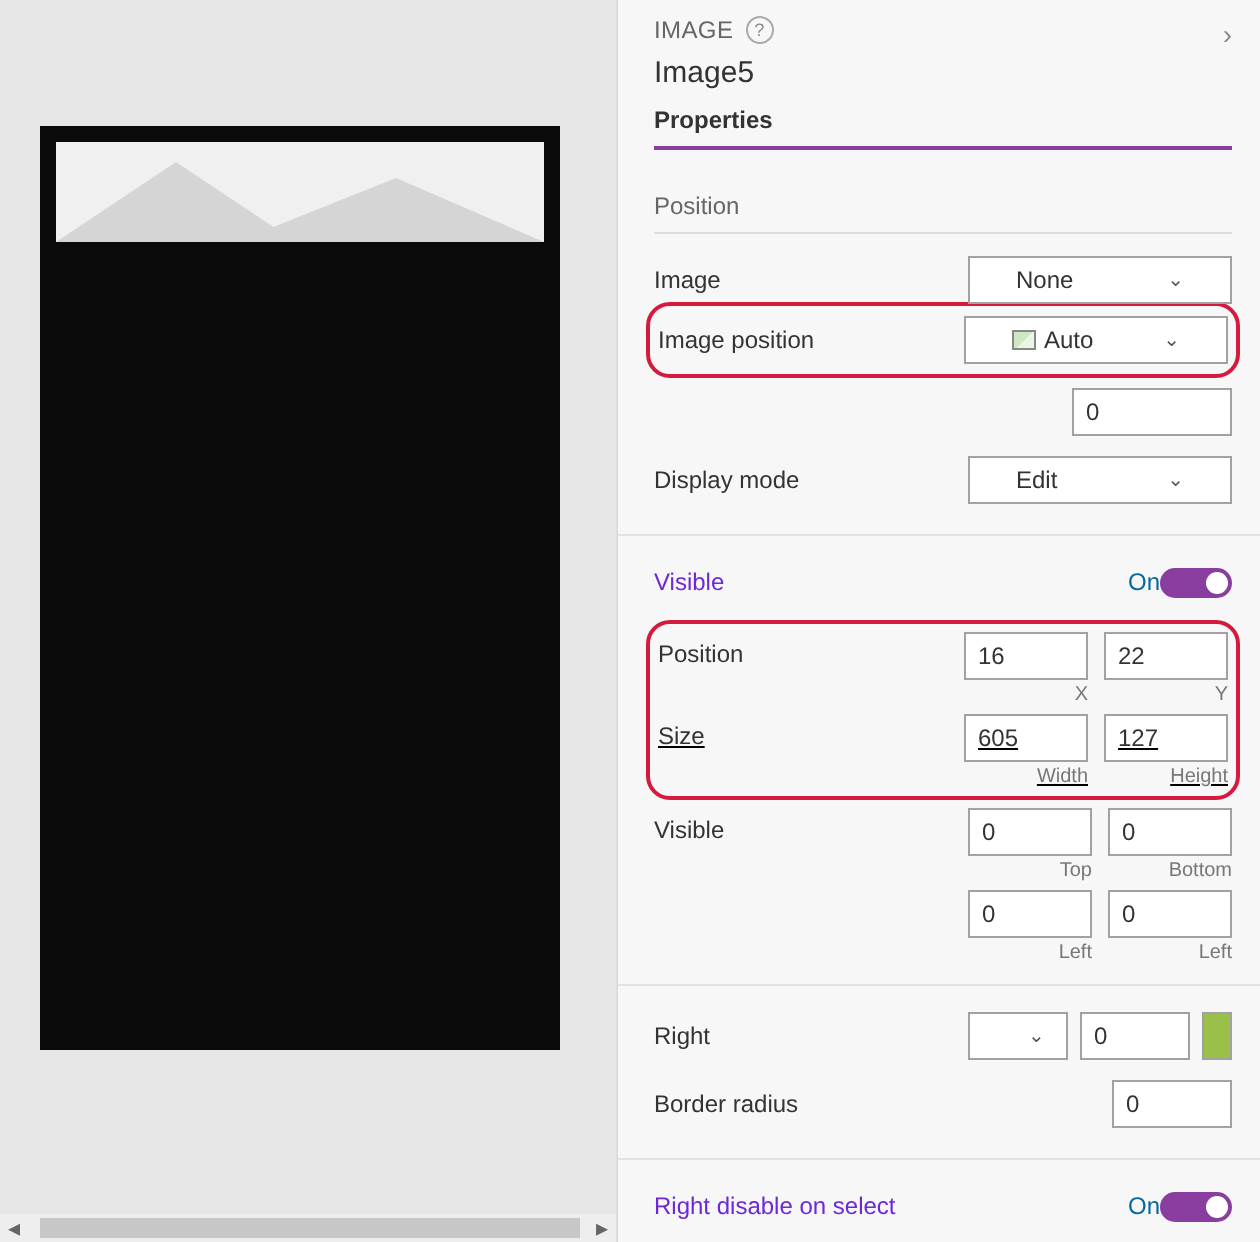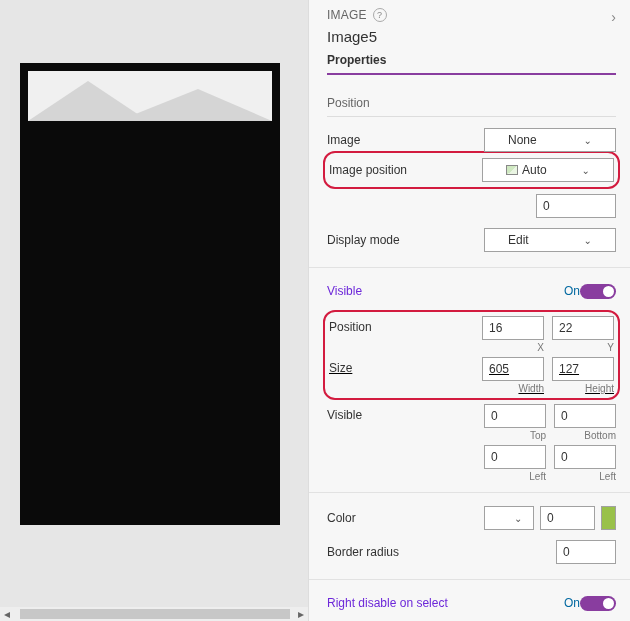--- a/index.html
+++ b/index.html
@@ -195,21 +195,21 @@
             <div class="cap">Left</div>
           </div>
         </div>
       </div>
     </div>
 
     <div class="divider"></div>
 
 
     <div class="row">
-      <div class="lbl">Color</div>
+      <div class="lbl">Right</div>
       <div class="ctl border-ctl">
         <div class="select line-sel">
           <span class="lineprev"></span>
           <span class="chev">⌄</span>
         </div>
         <input class="txt bw" value="0" style="">
         <div class="bcolor" style="background: rgb(153, 193, 74);"></div>
       </div>
     </div>
 

